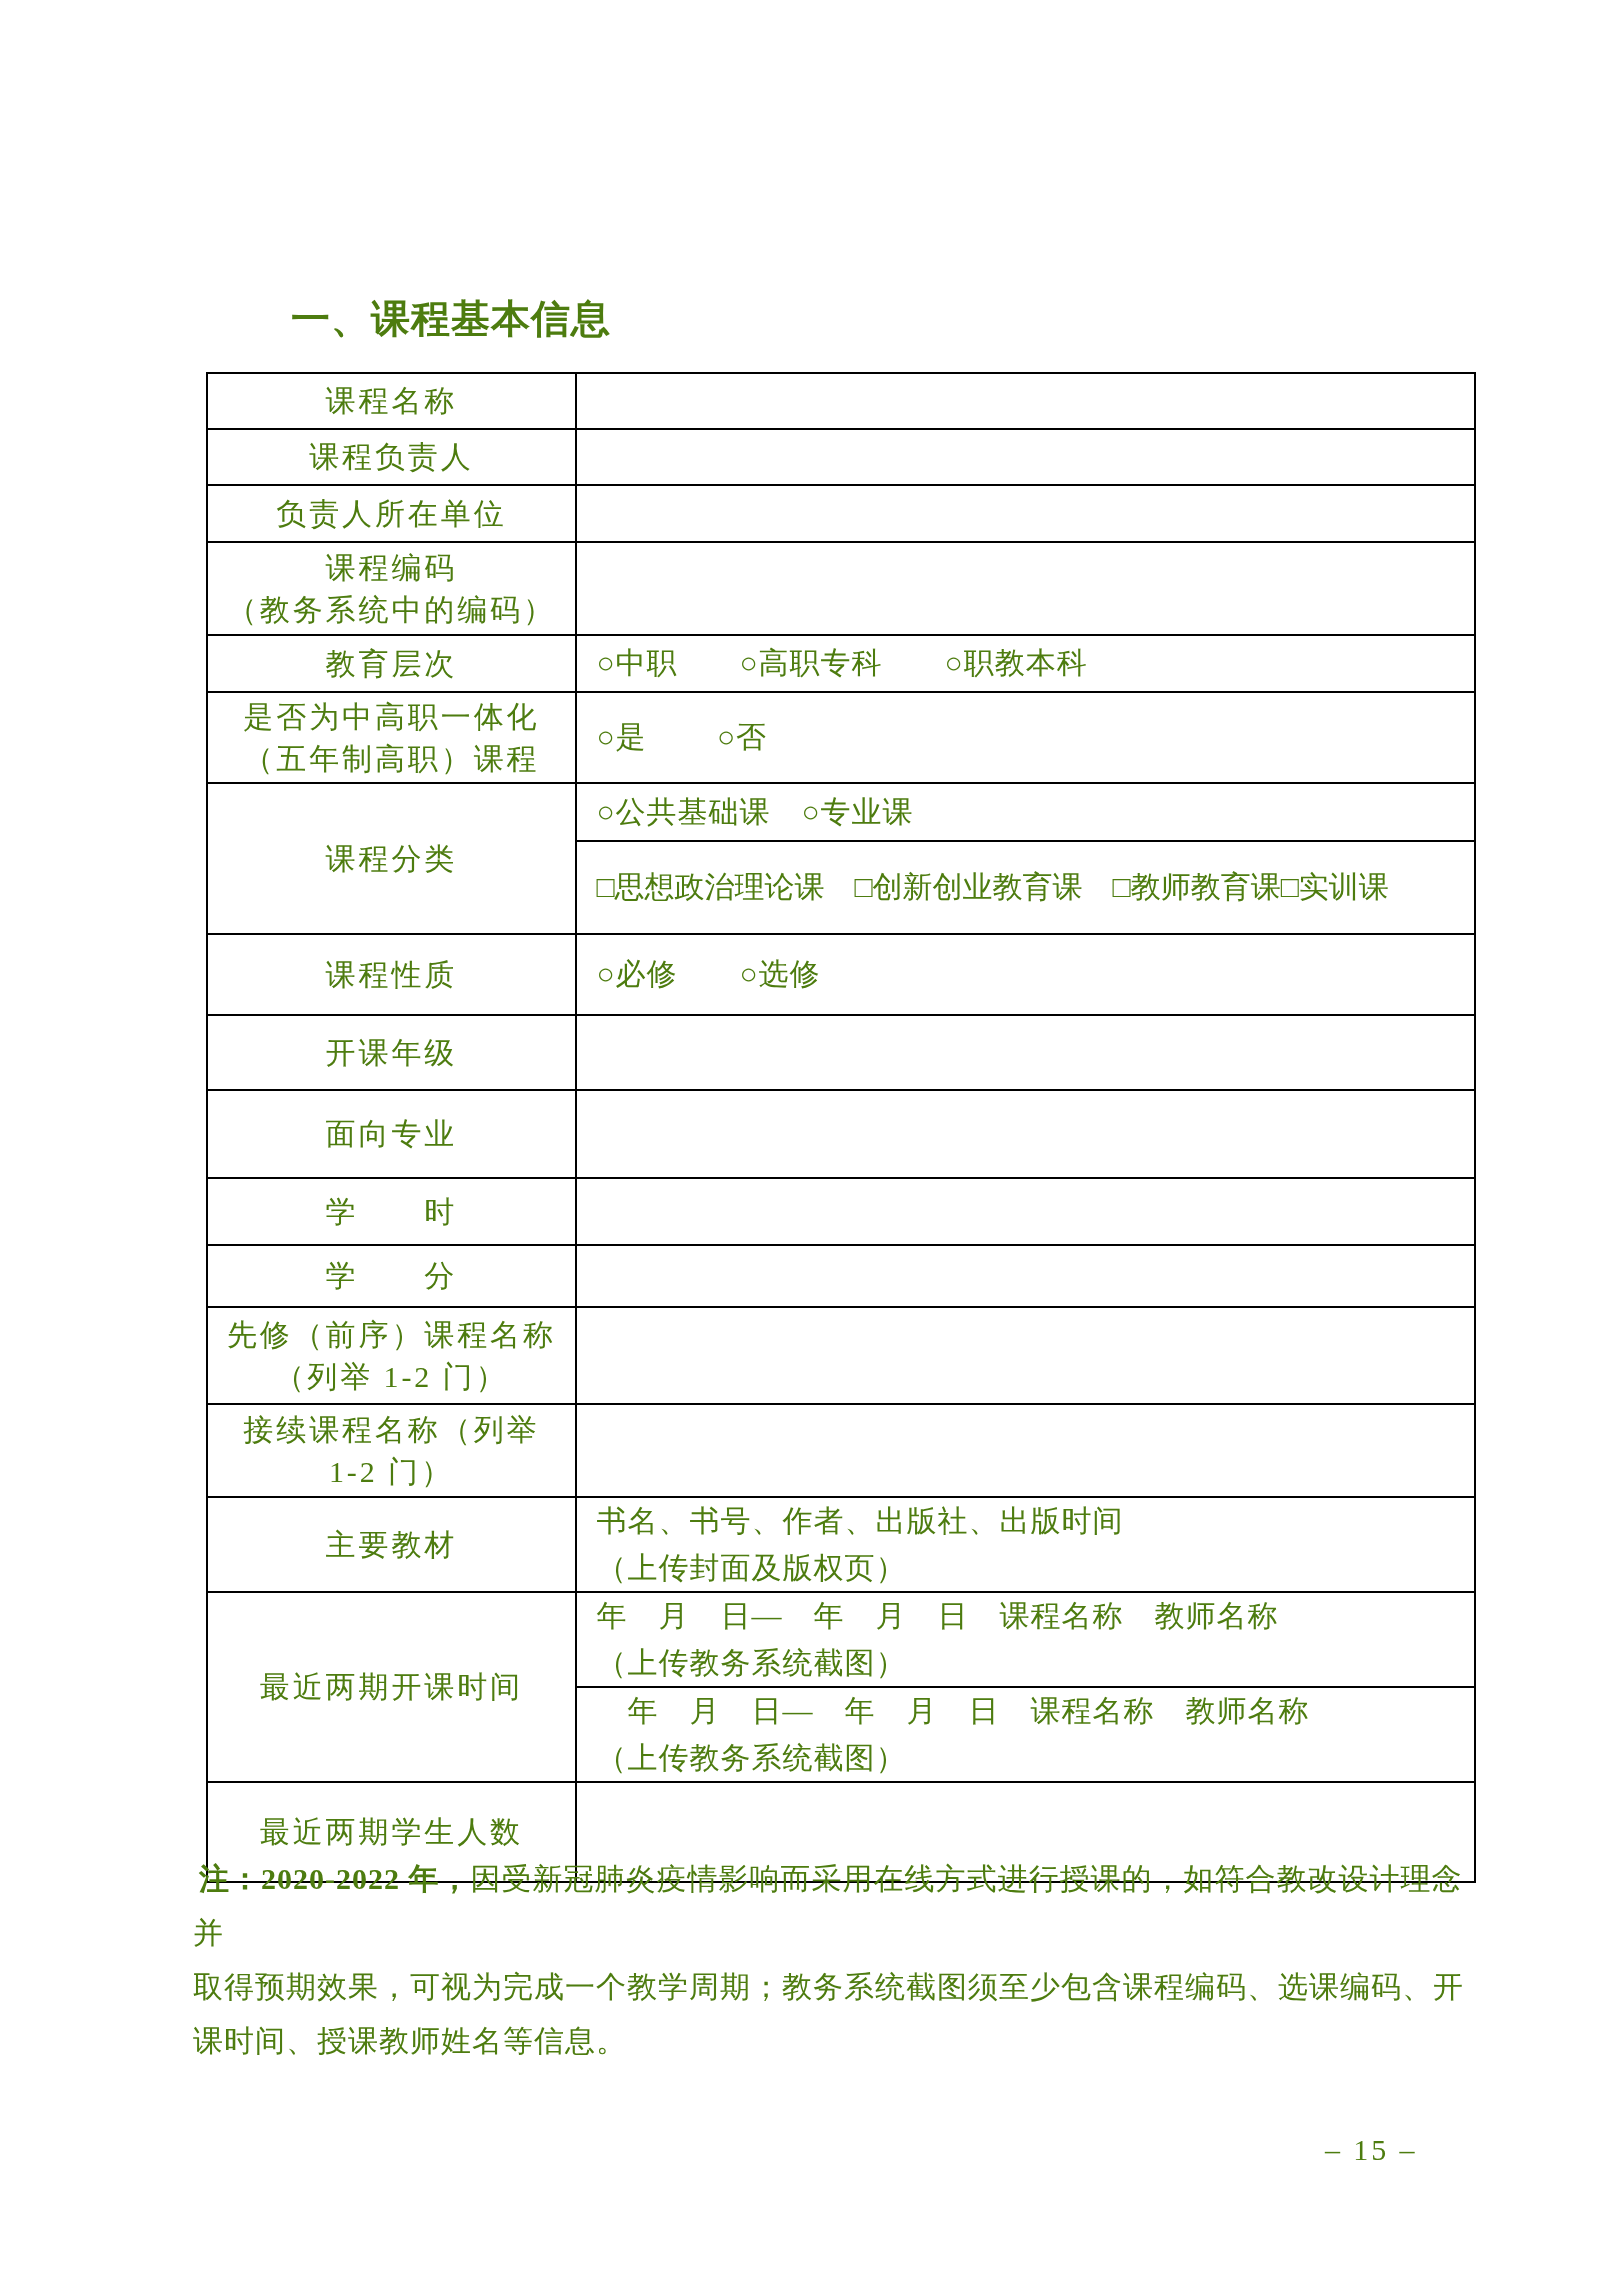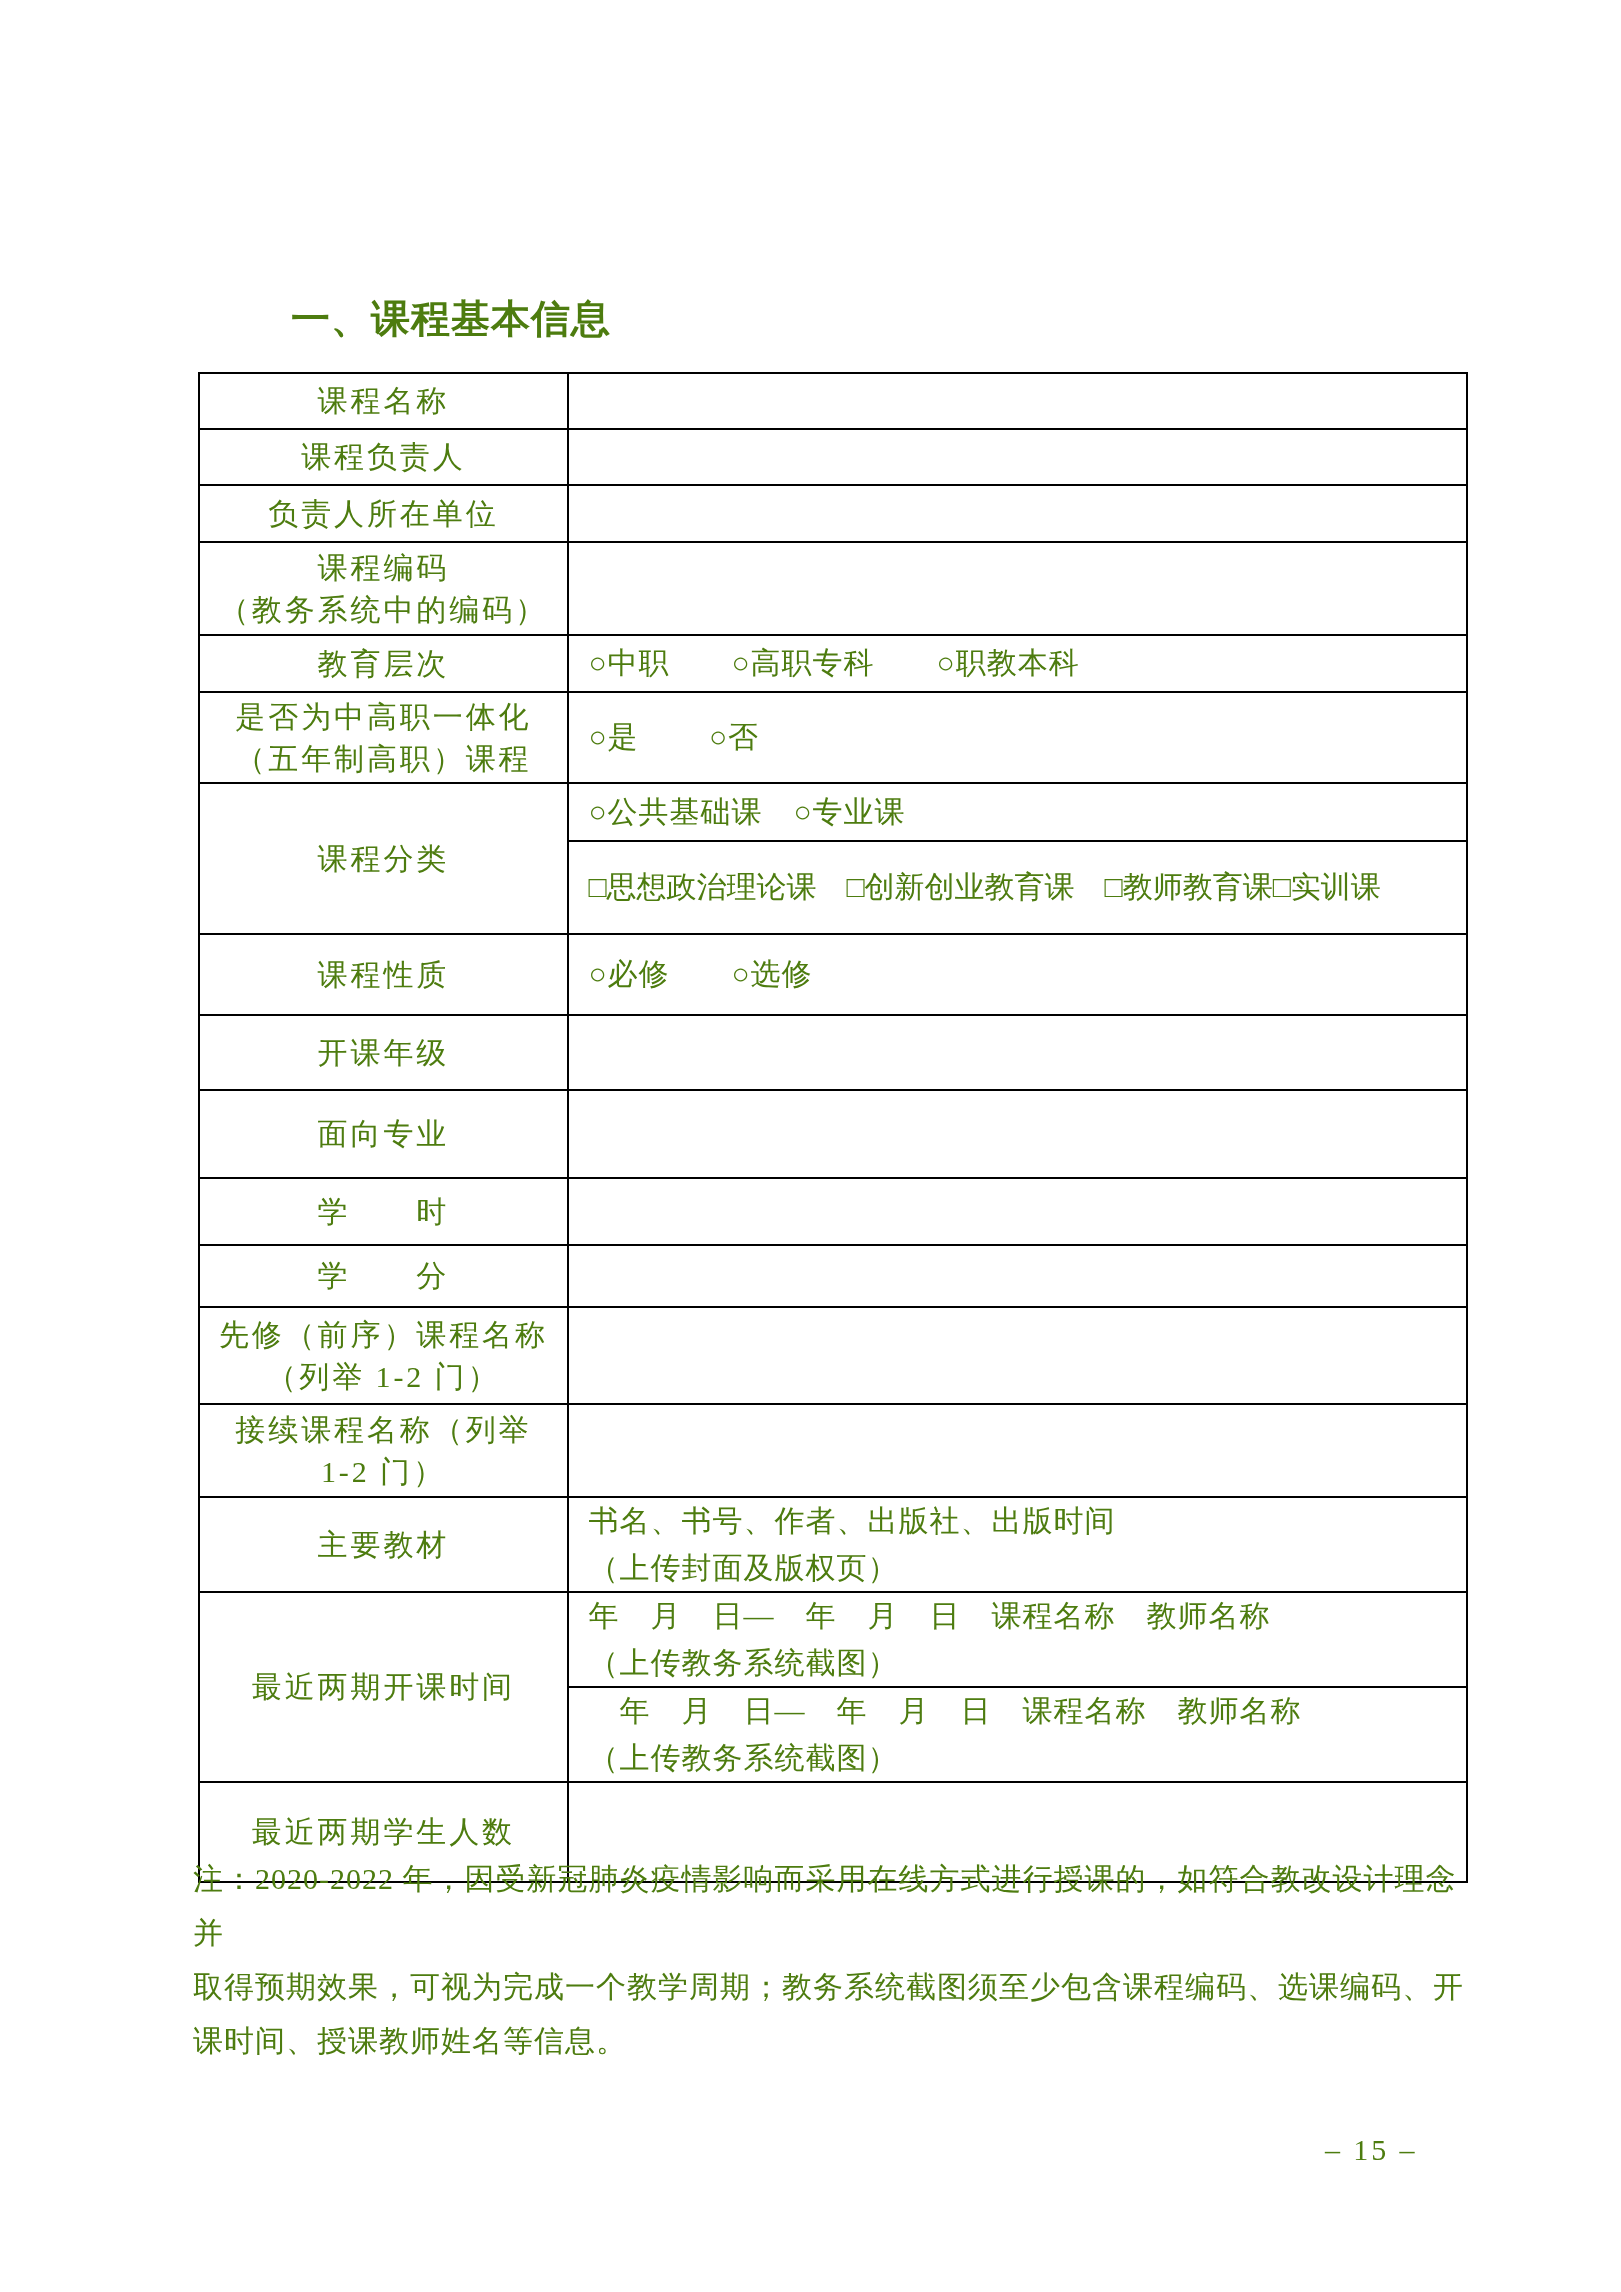--- a/index.html
+++ b/index.html
@@ -18,21 +18,21 @@
     left: 291px;
     top: 292px;
     font-family: "Liberation Sans", "DejaVu Sans", sans-serif;
     font-weight: bold;
     font-size: 39px;
     letter-spacing: 1px;
     white-space: nowrap;
   }
   table.form {
     position: absolute;
-    left: 198px;
+    left: 206px;
     top: 372px;
     width: 1270px;
     border-collapse: collapse;
     table-layout: fixed;
   }
   table.form td {
     border: 2px solid #000;
     font-size: 30px;
     overflow: hidden;
   }
@@ -54,21 +54,21 @@
   }
   .note {
     position: absolute;
     left: 193px;
     top: 1852px;
     width: 1279px;
     font-size: 30px;
     line-height: 54px;
     letter-spacing: 1px;
   }
-  .note .bold { font-weight: normal; }
+  .note .bold { font-weight: bold; margin-left: 6px; }
   .page-number {
     position: absolute;
     left: 1325px;
     top: 2133px;
     font-size: 30px;
     letter-spacing: 2.9px;
     white-space: nowrap;
   }
 </style>
 </head>

